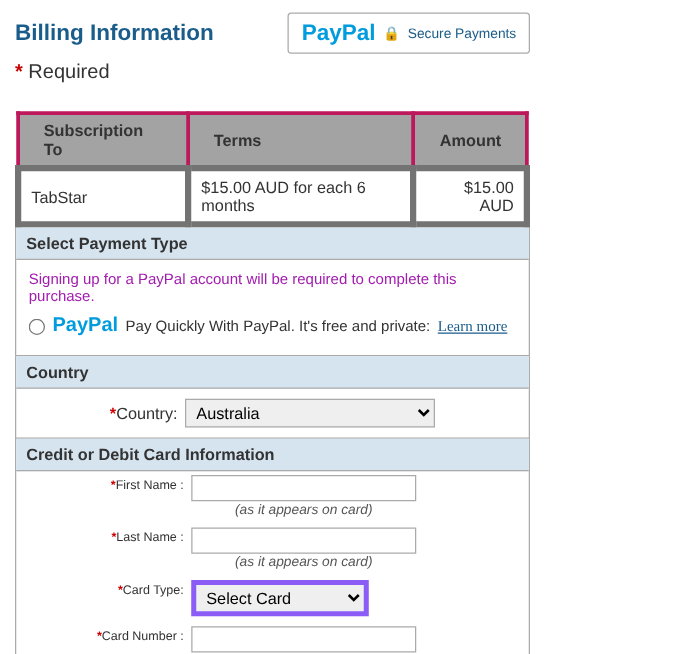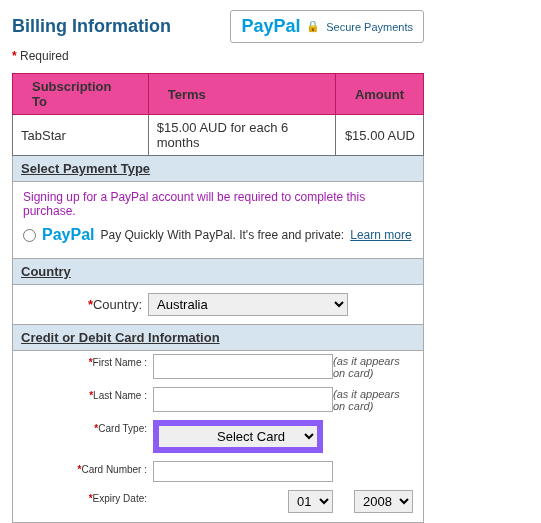--- a/index.html
+++ b/index.html
@@ -43,60 +43,59 @@
     }
     .secure-payments {
       font-size: 11px;
       color: #1a5c8a;
       text-decoration: none;
       display: flex;
       align-items: center;
       gap: 3px;
     }
     .required-note {
-      font-size: 12px;
-      margin-bottom: 10px;
+      font-size: 16px;
+      margin-bottom: 22px;
     }
     .required-star {
       color: #cc0000;
       font-weight: bold;
     }
     .billing-table {
       width: 100%;
       border-collapse: collapse;
       border: 1px solid #aaa;
       margin-bottom: 0;
     }
     .billing-table th {
-      background: #ec4899;
-      border: 1px solid #be185d;
+      background: #a3a3a3;
+      border: 3px solid #be185d;
       padding: 5px 19px;
       text-align: left;
       font-weight: bold;
       font-size: 13px;
     }
     .billing-table th.amount-col {
       text-align: right;
       margin-top: 16px;
     }
     .billing-table td {
-      border: 1px solid #737373;
+      border: 5px solid #737373;
       padding: 5px 8px;
       font-size: 13px;
     }
     .billing-table td.amount-col {
       text-align: right;
     }
     .section-header {
       background: #d6e4f0;
       padding: 5px 8px;
       font-weight: bold;
       font-size: 13px;
       border-bottom: 1px solid #aaa;
-      text-decoration: underline;
     }
     .section-content {
       padding: 8px 10px;
     }
     .payment-type-section {
       border: 1px solid #aaa;
       border-top: none;
     }
     .country-section {
       border: 1px solid #aaa;
@@ -122,20 +121,21 @@
       font-size: 16px;
       font-weight: bold;
       color: #003087;
     }
     .paypal-option-logo span {
       color: #009cde;
     }
     .learn-more {
       color: #1a5c8a;
       text-decoration: underline;
+      font-family: Liberation Serif, serif;
     }
     .no-paypal-option {
       display: flex;
       align-items: center;
       gap: 6px;
       font-size: 12px;
       color: #003087;
     }
     .country-row {
       display: flex;
@@ -163,43 +163,44 @@
     .form-label {
       width: 130px;
       text-align: right;
       font-size: 10px;
       padding-top: 3px;
       padding-right: 6px;
       flex-shrink: 0;
     }
     .form-field-group {
       display: flex;
+      flex-direction: column;
+      align-items: center;
     }
     .form-input {
       width: 180px;
       font-size: 13px;
       padding: 2px 4px;
       border: 1px solid #aaa;
     }
     .hint-text {
       font-size: 11px;
       color: #555;
       font-style: italic;
       margin-top: 1px;
     }
     .card-type-row {
       display: flex;
       align-items: center;
       gap: 4px;
     }
     .card-type-select {
       font-size: 13px;
-      padding: 2px 16px;
-      border: 6px solid #8b5cf6;
-      text-align: right;
+      padding: 2px 4px;
+      border: 4px solid #8b5cf6;
     }
     .expiry-row {
       display: flex;
       align-items: center;
       gap: 21px;
     }
     .expiry-select {
       font-size: 13px;
       padding: 2px 4px;
       border: 1px solid #aaa;

